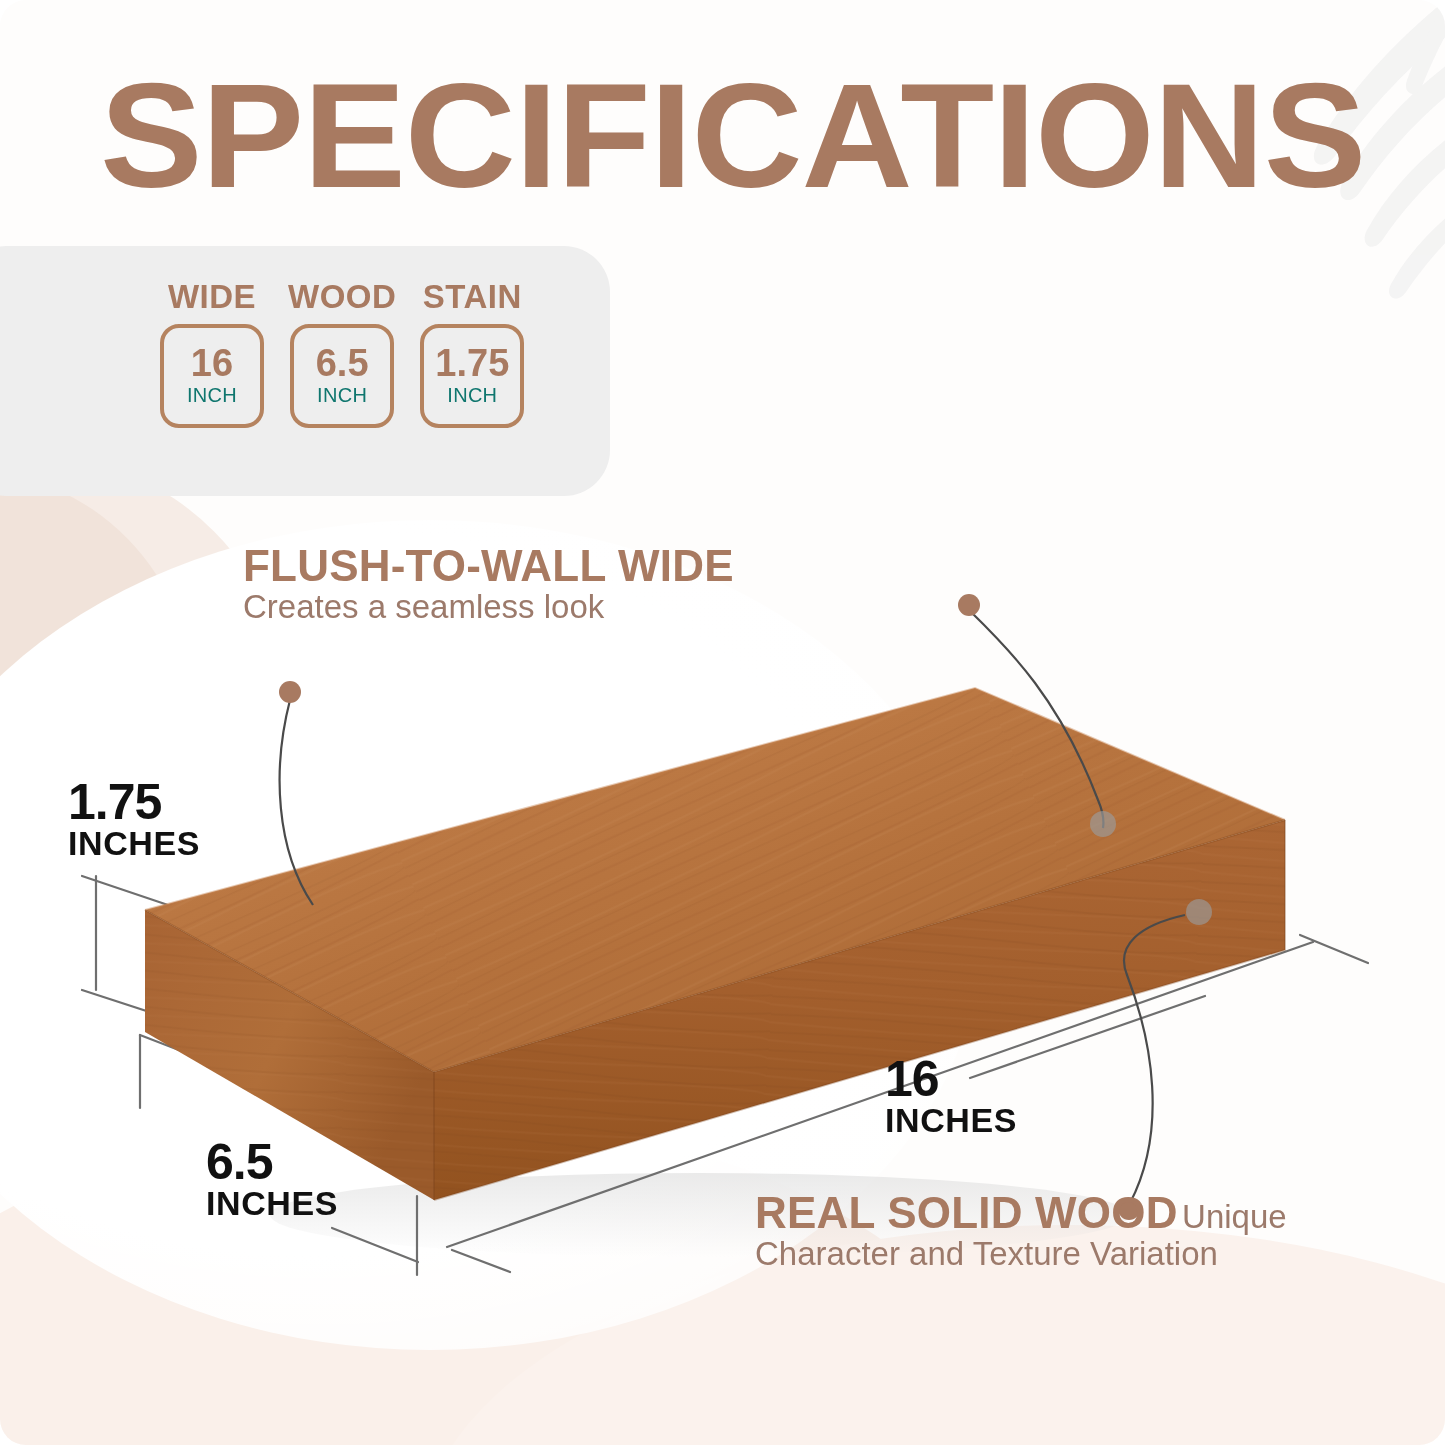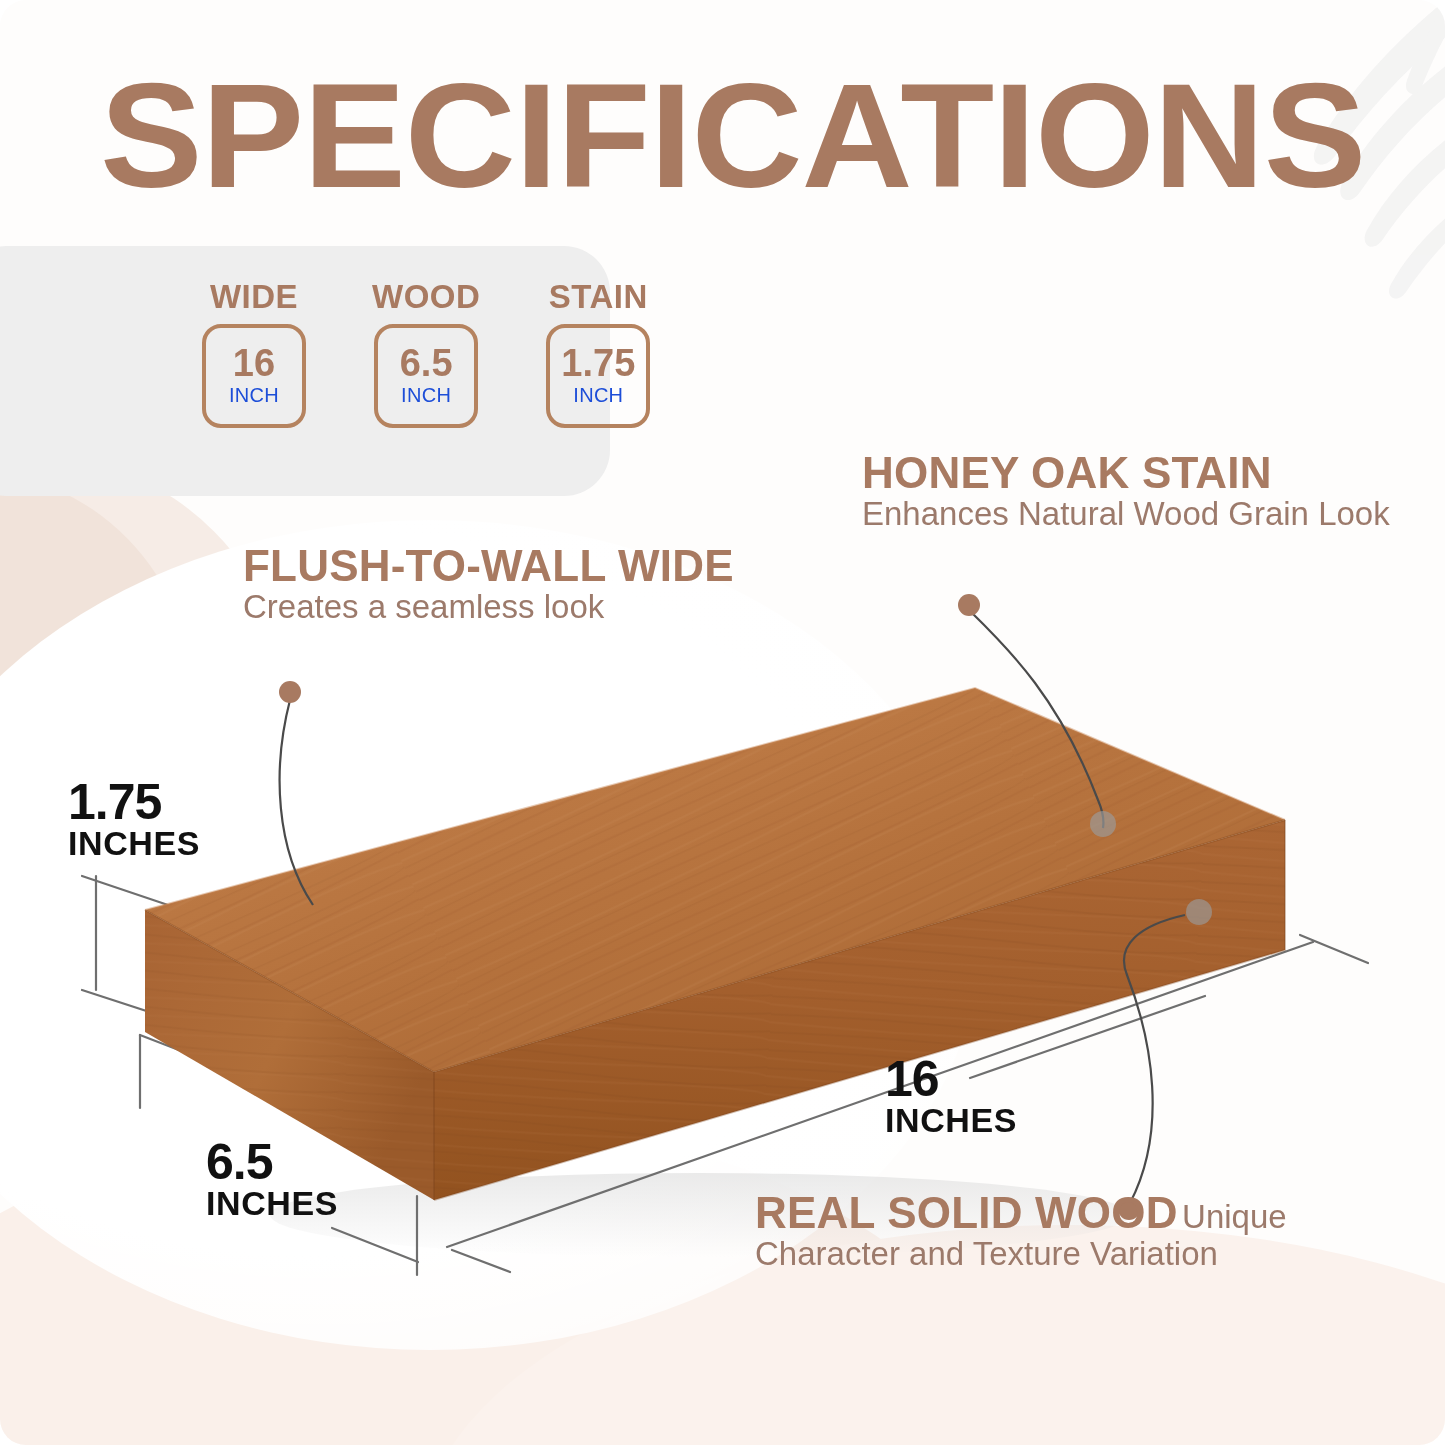--- a/index.html
+++ b/index.html
@@ -90,21 +90,20 @@
   .spec-row {
     position: absolute;
     left: 160px; top: 278px;
     display: flex;
     gap: 24px;
   }
   .spec-item {
     display: flex;
     flex-direction: column;
     align-items: center;
-    margin-left: 42px;
   }
   .spec-caption {
     font-size: 33px;
     font-weight: bold;
     color: #a87a61;
     letter-spacing: .5px;
     margin-bottom: 8px;
   }
   .spec-box {
     width: 96px; height: 96px;
@@ -116,21 +115,21 @@
     justify-content: center;
   }
   .spec-value {
     font-size: 38px;
     font-weight: bold;
     color: #a87a61;
     line-height: .95;
   }
   .spec-unit {
     font-size: 20px;
-    color: #1d4ed8;
+    color: #0f766e;
     letter-spacing: .3px;
     margin-top: 2px;
   }
 
   
   .callout { position: absolute; }
   .callout-title {
     display: inline;
     font-size: 44px;
     font-weight: bold;
@@ -319,27 +318,20 @@
   </svg>
 
   <div class="callout" id="callout-flush">
     <div class="callout-inner">
       <span class="callout-title">FLUSH-TO-WALL WIDE</span>
       <span> </span>
       <span class="callout-desc">Creates a seamless look</span>
     </div>
   </div>
 
-  <div class="callout" id="callout-honey">
-    <div class="callout-inner">
-      <span class="callout-title">HONEY OAK STAIN</span>
-      <span> </span>
-      <span class="callout-desc">Enhances Natural Wood Grain Look</span>
-    </div>
-  </div>
 
   <div class="callout" id="callout-solid">
     <div class="callout-inner">
       <span class="callout-title">REAL SOLID WOOD</span>
       <span> </span>
       <span class="callout-desc">Unique Character and Texture Variation</span>
     </div>
   </div>
 
   <div class="dim-label" id="dim-thick">

